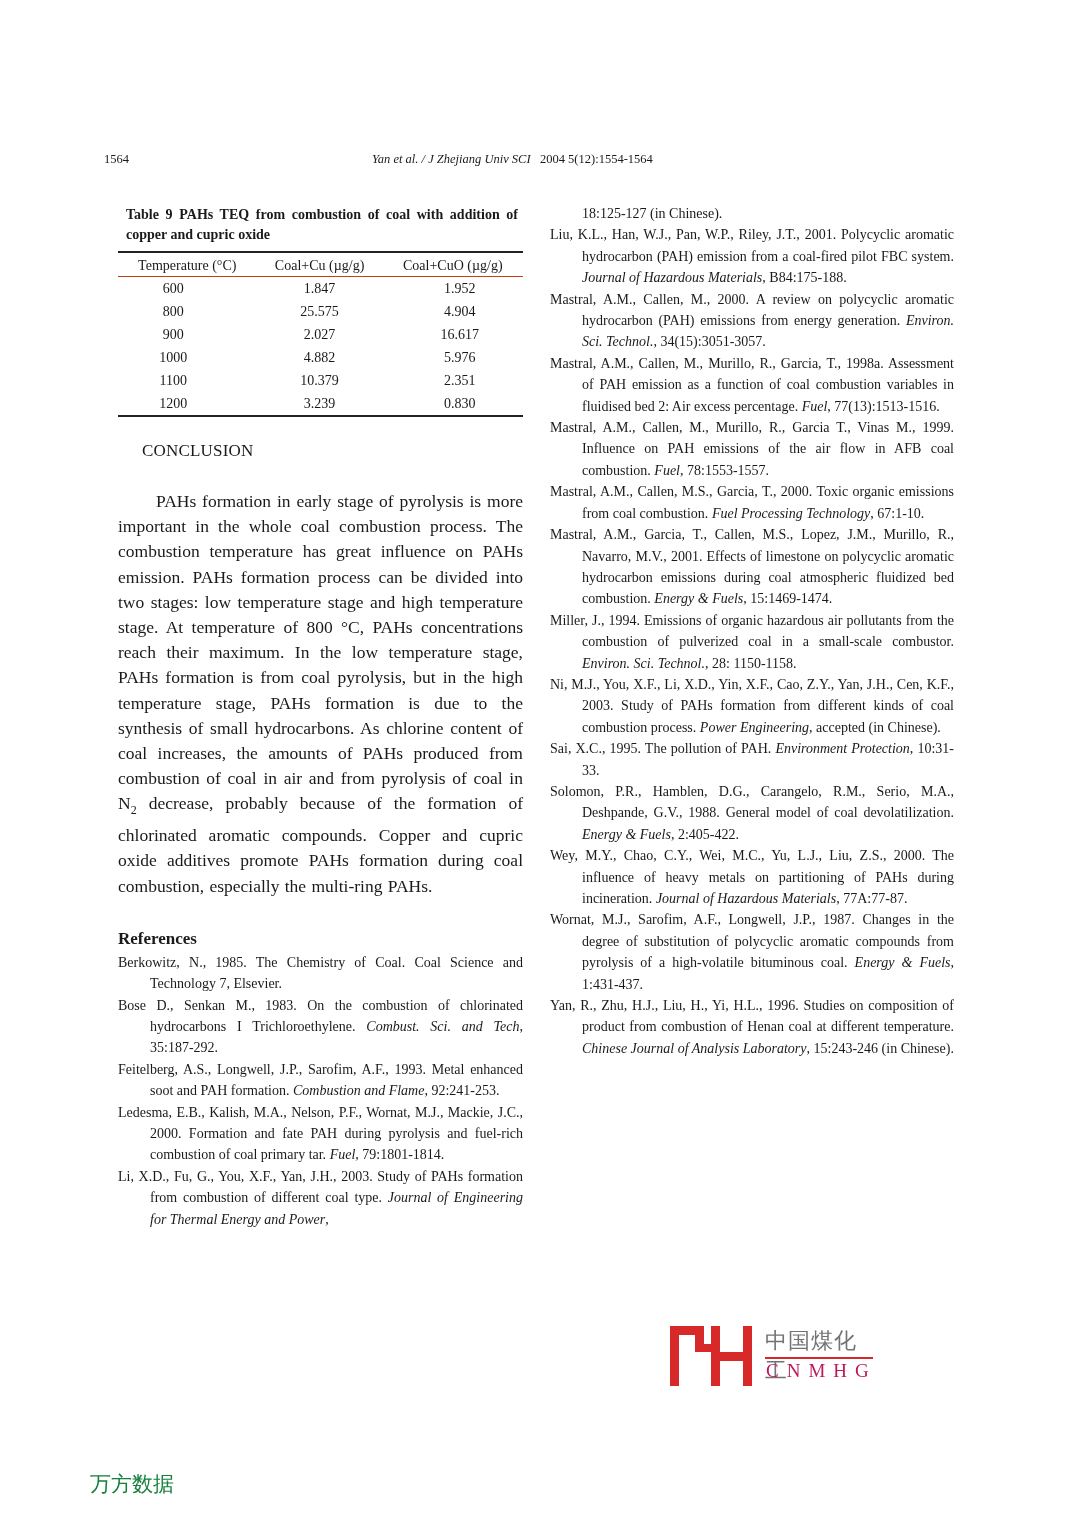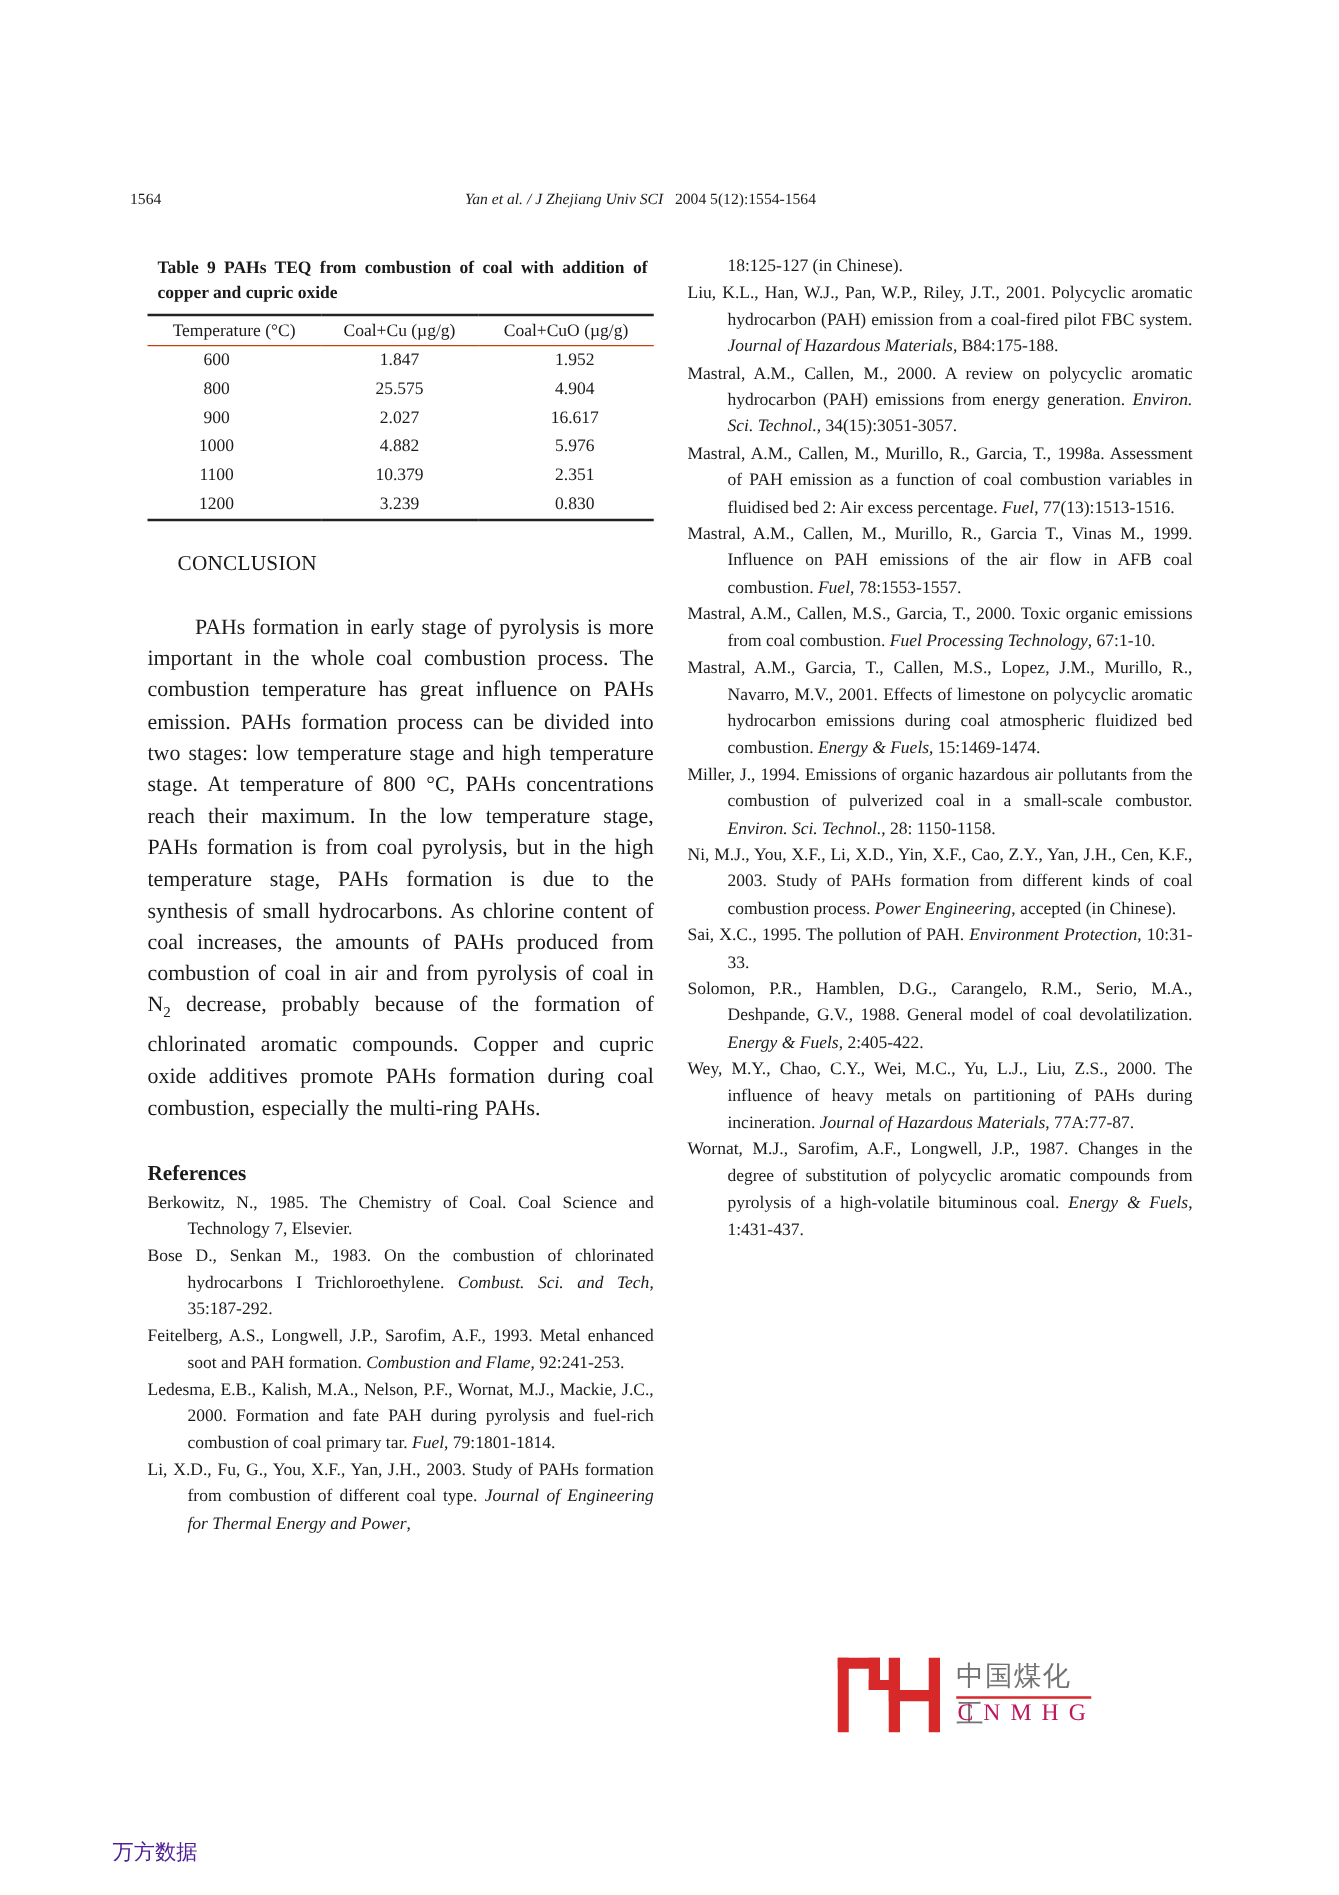--- a/index.html
+++ b/index.html
@@ -41,21 +41,21 @@
   #right-col { left: 550px; top: 203px; width: 404px; }
   .ref.cont { text-indent: 0; }
 
   
   #logo { left: 670px; top: 1326px; width: 205px; height: 60px; }
   #logo .mark { position: absolute; left: 0; top: 0; }
   #logo .cn { position: absolute; left: 95px; top: 0px; font-family: Liberation Serif, serif; font-size: 22px; color: #737373; letter-spacing: 1px; }
   #logo .line { position: absolute; left: 95px; top: 31px; width: 108px; height: 2px; background: #d7282a; }
   #logo .en { position: absolute; left: 96px; top: 34px; font-family: Liberation Serif, serif; font-size: 19px; color: #be185d; letter-spacing: 8px; }
 
-  #footer-mark { left: 90px; top: 1470px; font-family: Liberation Serif, serif; font-size: 17px; color: #4c1d95; }
+  #footer-mark { left: 90px; top: 1470px; font-family: Liberation Serif, serif; font-size: 21px; color: #15803d; }
 </style>
 </head>
 <body>
 
 <div id="page-number" class="abs">1564</div>
 <div id="running-head" class="abs">
   <span>Yan et al. / J Zhejiang Univ SCI</span>&nbsp;&nbsp;
   <span class="up">2004 5(12):1554-1564</span>
 </div>
 
@@ -126,20 +126,21 @@
       <div class="ref"><span>Mastral, A.M., Callen, M., Murillo, R., Garcia, T., 1998a. Assessment of PAH emission as a function of coal combustion variables in fluidised bed 2: Air excess percentage. </span><i>Fuel</i>, <b>77</b><span>(13):1513-1516.</span></div>
       <div class="ref"><span>Mastral, A.M., Callen, M., Murillo, R., Garcia T., Vinas M., 1999. Influence on PAH emissions of the air flow in AFB coal combustion. </span><i>Fuel</i>, <b>78</b><span>:1553-1557.</span></div>
       <div class="ref"><span>Mastral, A.M., Callen, M.S., Garcia, T., 2000. Toxic organic emissions from coal combustion. </span><i>Fuel Processing Technology</i>, <b>67</b><span>:1-10.</span></div>
       <div class="ref"><span>Mastral, A.M., Garcia, T., Callen, M.S., Lopez, J.M., Murillo, R., Navarro, M.V., 2001. Effects of limestone on polycyclic aromatic hydrocarbon emissions during coal atmospheric fluidized bed combustion. </span><i>Energy &amp; Fuels</i>, <b>15</b><span>:1469-1474.</span></div>
       <div class="ref"><span>Miller, J., 1994. Emissions of organic hazardous air pollutants from the combustion of pulverized coal in a small-scale combustor. </span><i>Environ. Sci. Technol.</i>, <b>28</b><span>: 1150-1158.</span></div>
       <div class="ref"><span>Ni, M.J., You, X.F., Li, X.D., Yin, X.F., Cao, Z.Y., Yan, J.H., Cen, K.F., 2003. Study of PAHs formation from different kinds of coal combustion process. </span><i>Power Engineering</i><span>, accepted (in Chinese).</span></div>
       <div class="ref"><span>Sai, X.C., 1995. The pollution of PAH. </span><i>Environment Protection</i>, <b>10</b><span>:31-33.</span></div>
       <div class="ref"><span>Solomon, P.R., Hamblen, D.G., Carangelo, R.M., Serio, M.A., Deshpande, G.V., 1988. General model of coal devolatilization. </span><i>Energy &amp; Fuels</i>, <b>2</b><span>:405-422.</span></div>
       <div class="ref"><span>Wey, M.Y., Chao, C.Y., Wei, M.C., Yu, L.J., Liu, Z.S., 2000. The influence of heavy metals on partitioning of PAHs during incineration. </span><i>Journal of Hazardous Materials</i>, <b>77A</b><span>:77-87.</span></div>
       <div class="ref"><span>Wornat, M.J., Sarofim, A.F., Longwell, J.P., 1987. Changes in the degree of substitution of polycyclic aromatic compounds from pyrolysis of a high-volatile bituminous coal.  </span><i>Energy &amp; Fuels</i>, <b>1</b><span>:431-437.</span></div>
+      <div class="ref"><span>Yan, R., Zhu, H.J., Liu, H., Yi, H.L., 1996. Studies on composition of product from combustion of Henan coal at different temperature. </span><i>Chinese Journal of Analysis Laboratory</i>, <b>15</b><span>:243-246 (in Chinese).</span></div>
     </div>
 </div>
 
 <div id="logo" class="abs">
   <svg class="mark" width="88" height="60" viewBox="0 0 88 60">
     <g fill="#d7282a">
       <rect x="0" y="0" width="9" height="60"></rect>
       <rect x="0" y="0" width="34" height="9"></rect>
       <rect x="25" y="0" width="9" height="26"></rect>
       <rect x="25" y="18" width="24" height="8"></rect>

